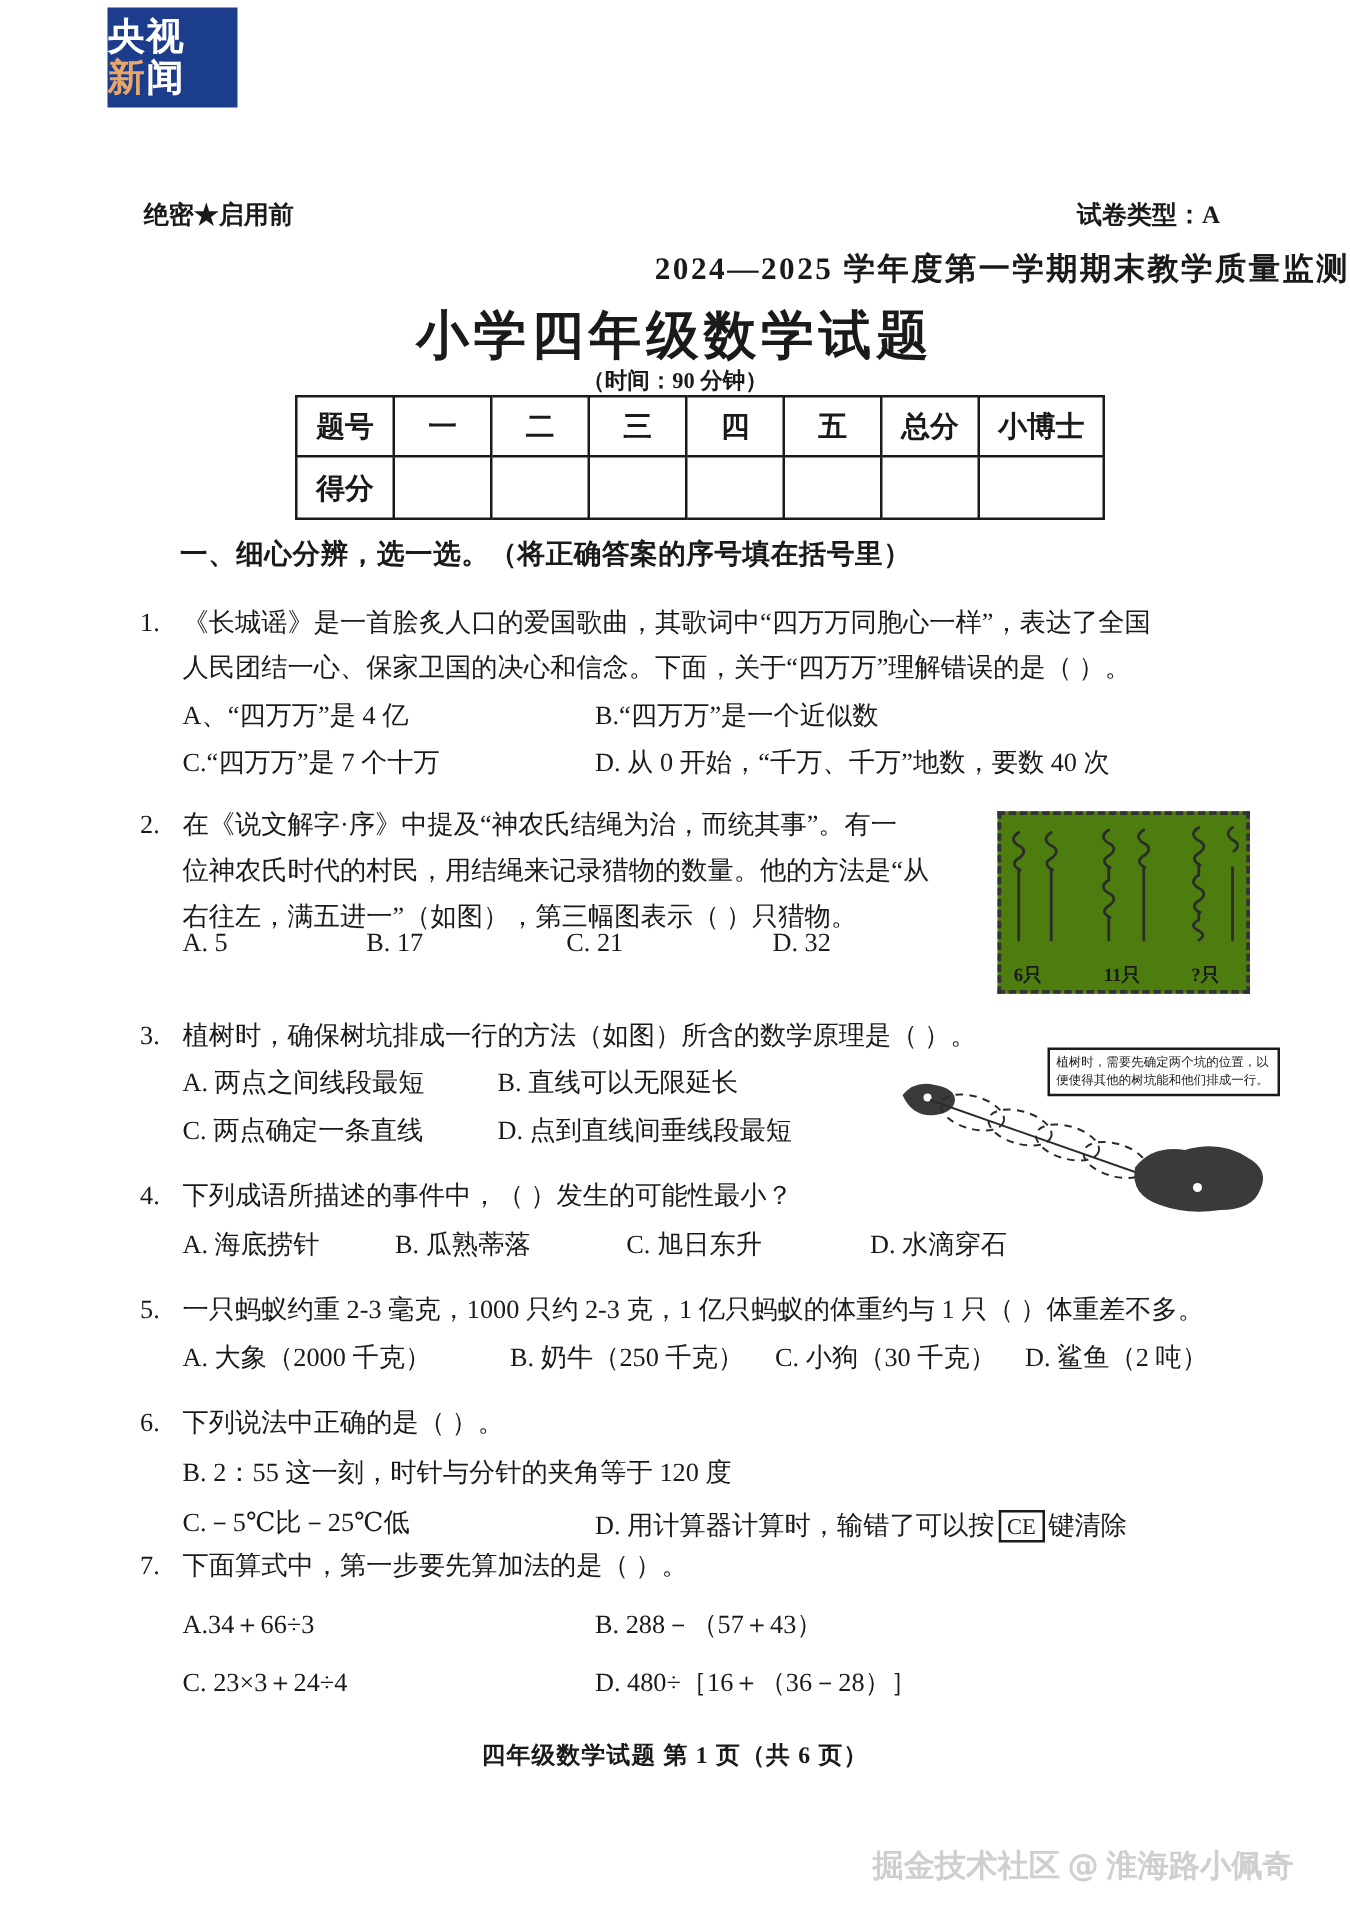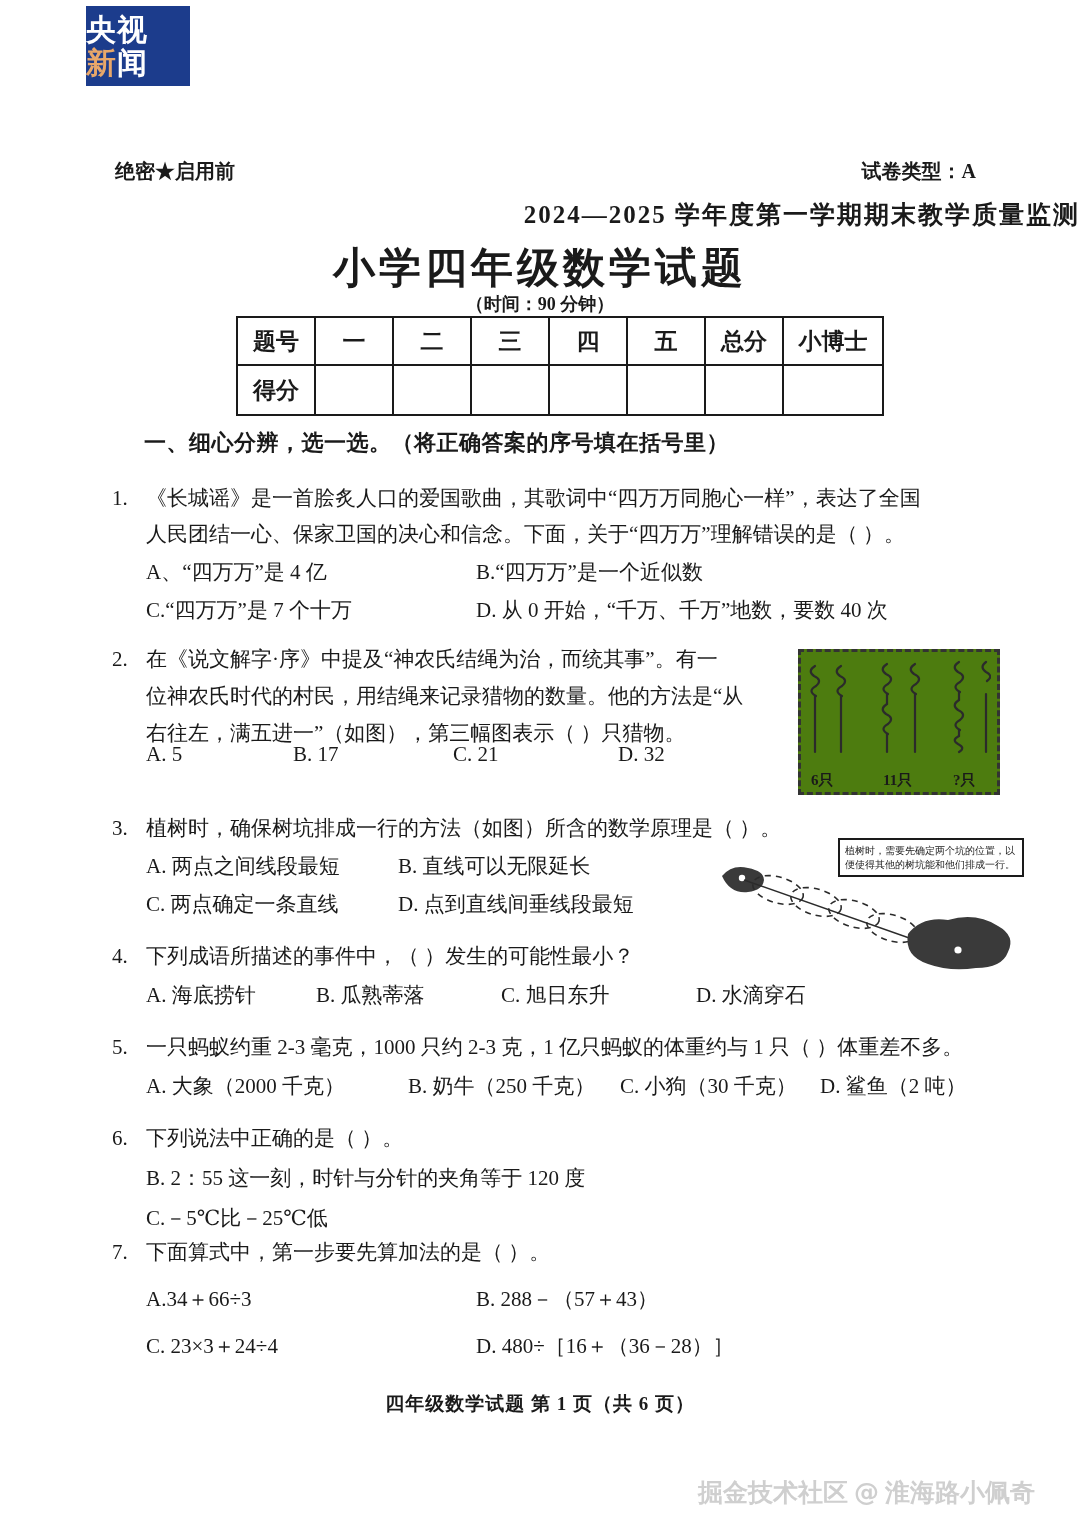--- a/index.html
+++ b/index.html
@@ -293,20 +293,23 @@
   <div class="q" style="top:1032px;">
     <div class="qline" style="margin-bottom:19px;">
       <span class="qnum">6.</span>
       <span class="qtxt">下列说法中正确的是（        ）。</span>
     </div>
     <div class="opts" style="margin-bottom:19px;">
       <span class="opt">B. 2：55 这一刻，时针与分针的夹角等于 120 度</span>
     </div>
     <div class="opts">
       <span class="opt" style="width:330px;">C.－5℃比－25℃低</span>
+      <span class="opt">
+        <span>D. 用计算器计算时，输错了可以按</span><span class="key">CE</span><span>键清除</span>
+      </span>
     </div>
   </div>
 
   <div class="q" style="top:1146px;">
     <div class="qline" style="margin-bottom:26px;">
       <span class="qnum">7.</span>
       <span class="qtxt">下面算式中，第一步要先算加法的是（        ）。</span>
     </div>
     <div class="opts" style="margin-bottom:26px;">
       <span class="opt" style="width:330px;">A.34＋66÷3</span>

